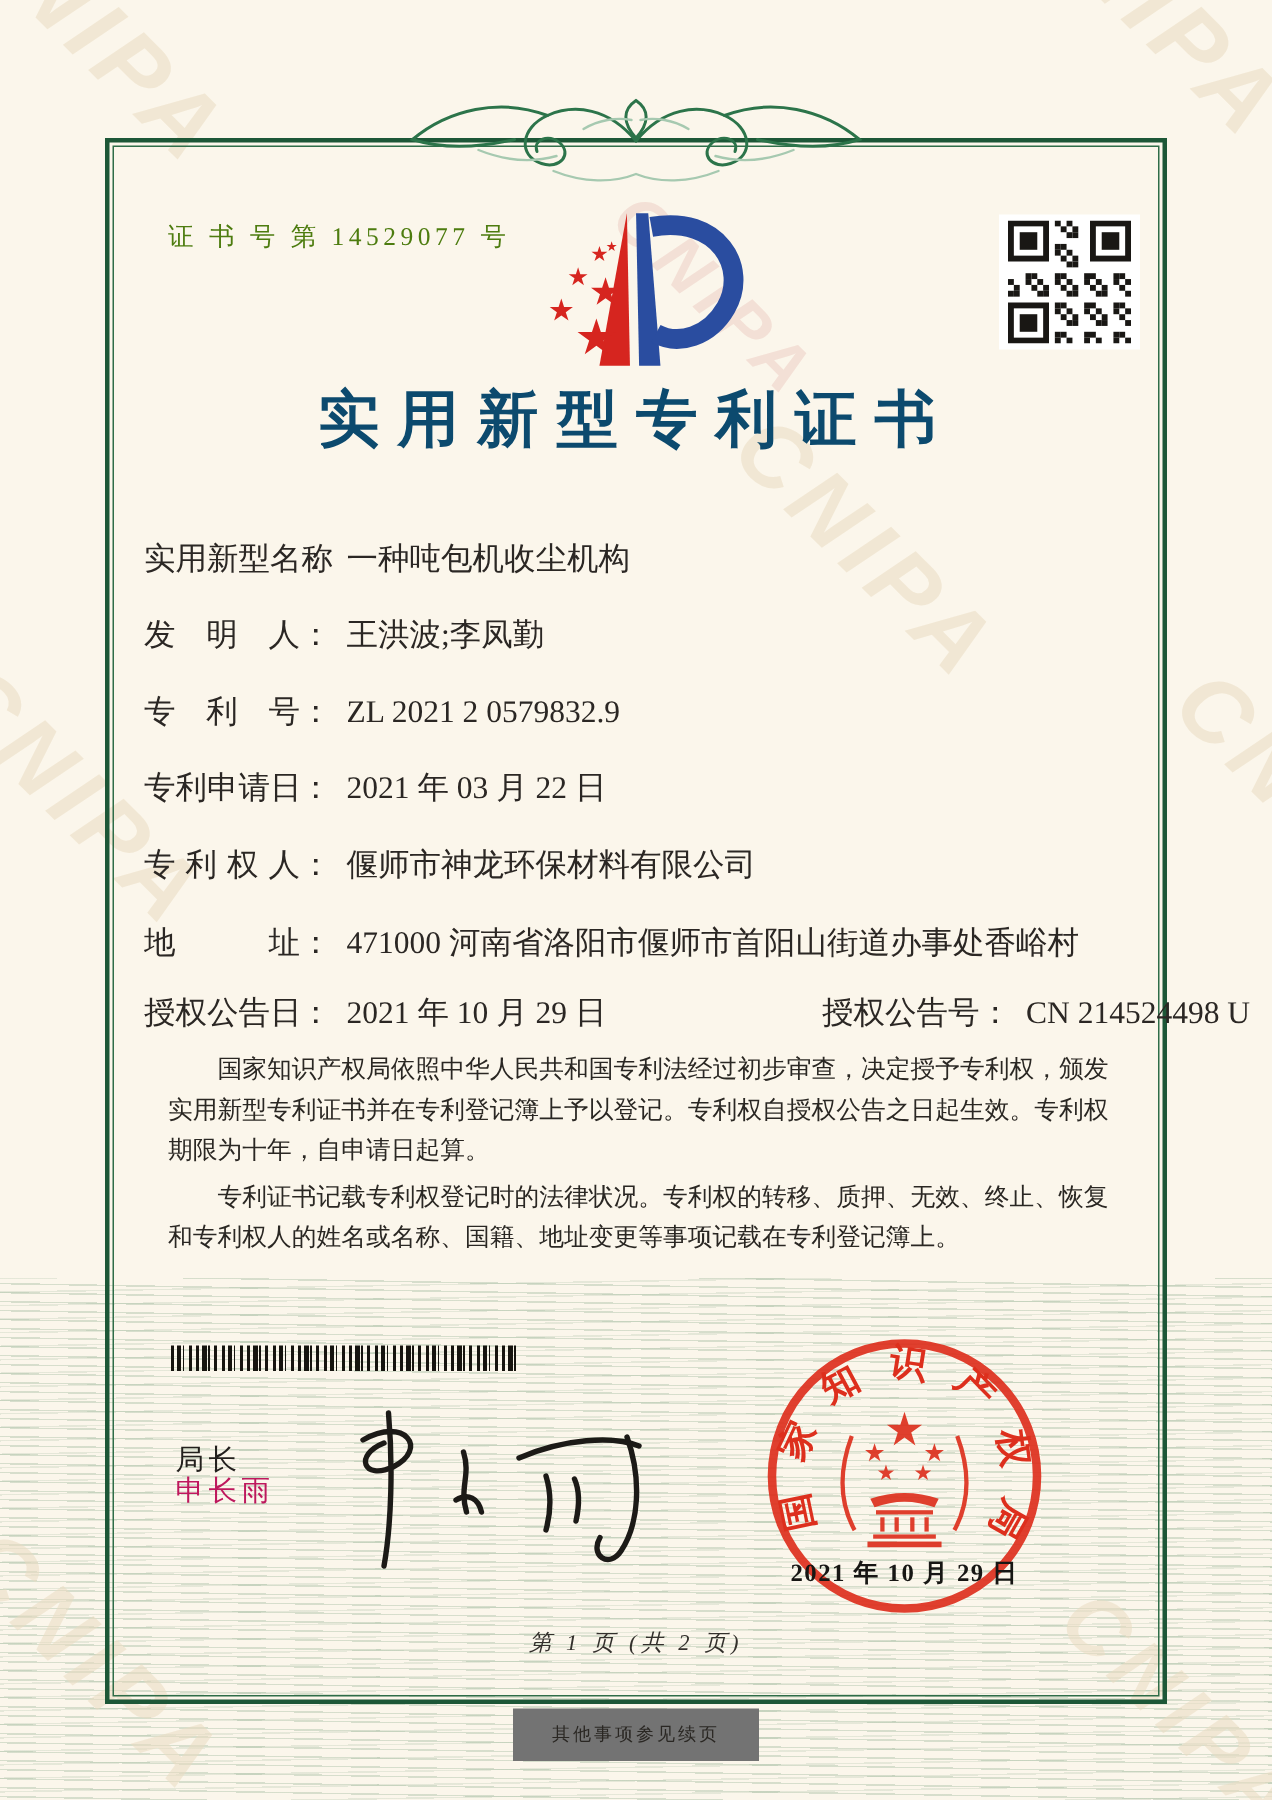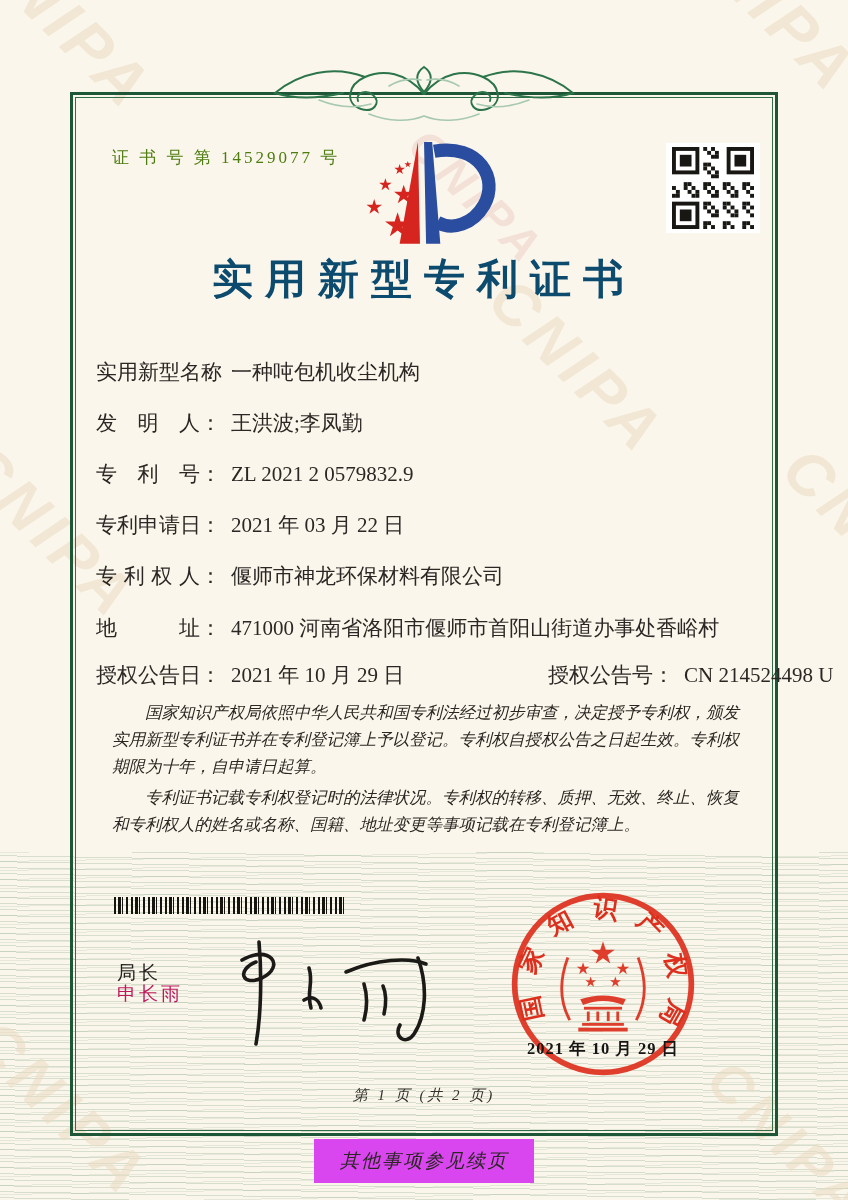--- a/index.html
+++ b/index.html
@@ -48,21 +48,21 @@
   }
   .row{ position:absolute; left:96px; font-size:21px; white-space:nowrap; }
   .row .lbl{
     display:inline-block; width:104px; text-align:justify; text-align-last:justify;
   }
   .row .colon{ margin-right:10px; }
   .row .lbl2{ margin-left:0; }
   .pair2{ position:absolute; left:452px; top:0; }
   .paras{
     position:absolute; left:112px; top:699px; width:630px;
-    font-size:16.5px; line-height:27px; font-style:italic; color:#2a2723;
+    font-size:16.5px; line-height:27px; color:#2a2723;
   }
   .paras p{ margin:0; text-indent:2em; }
   .paras p + p{ margin-top:4px; }
   .barcode{
     position:absolute; left:114px; top:897px; width:230px; height:17px;
     background:repeating-linear-gradient(90deg,
       #16140f 0 2px, transparent 2px 4px,
       #16140f 4px 7px, transparent 7px 8px,
       #16140f 8px 9px, transparent 9px 12px,
       #16140f 12px 14px, transparent 14px 17px);
@@ -74,21 +74,21 @@
   .seal-date{
     position:absolute; left:512px; top:1038px; width:182px; text-align:center;
     font-size:16.5px; letter-spacing:1px; color:#171614; font-weight:bold;
   }
   .page-info{
     position:absolute; left:70px; top:1086px; width:708px; text-align:center;
     font-size:15px; letter-spacing:3px; color:#33302c;font-style:italic;
   }
   .continuation{
     position:absolute; left:424px; top:1139px; transform:translateX(-50%);
-    background:#d946ef; padding:9px 26px; font-size:19px; font-style:italic;
+    background:#737373; padding:9px 26px; font-size:12px; 
     letter-spacing:2px; color:#2a2723; white-space:nowrap;
   }
   .ornament{ position:absolute; left:424px; top:64px; transform:translateX(-50%); }
 </style>
 </head>
 <body>
 
 <div class="page">
 
   <div class="waves"></div>

